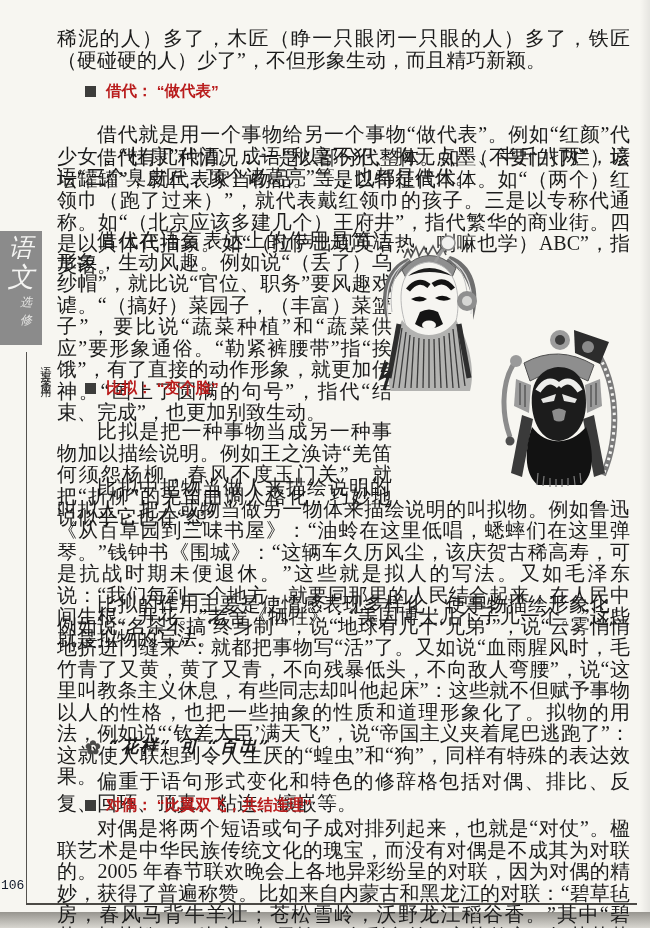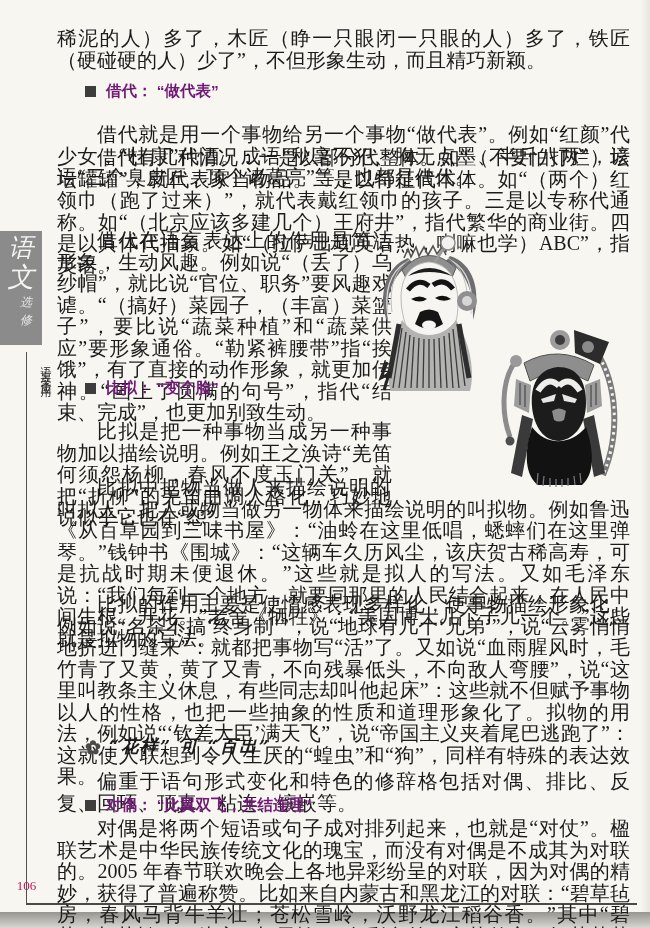--- a/index.html
+++ b/index.html
@@ -38,36 +38,36 @@
   }
   .v-rule{
     position:absolute;left:26px;top:352px;width:1px;height:551px;
     background:#55534f;
   }
   .footer-rule{
     position:absolute;left:26px;top:903px;width:611px;height:2px;
     background:#4c4a46;
   }
   .page-number{
-    position:absolute;left:16px;top:878px;width:21px;
-    font-family:Liberation Serif, serif;
-    font-size:13px;color:#be185d;text-align:center;
+    position:absolute;left:1px;top:878px;width:21px;
+    font-family:Liberation Mono, monospace;
+    font-size:13px;color:#0f172a;text-align:center;
   }
   
   .blk{
     position:absolute;left:57px;width:573px;
     font-size:20px;line-height:21.5px;color:#1b1b1b;
     text-align:justify;text-justify:inter-ideograph;
   }
   .indent{text-indent:2em;}
   .narrow{width:335px;}
   .sec-heading{
     position:absolute;left:57px;padding-left:28px;
     font-family:"Liberation Sans","DejaVu Sans",sans-serif;
-    font-weight:bold;font-size:15.5px;color:#701a75;line-height:22px;
+    font-weight:bold;font-size:15.5px;color:#b91c1c;line-height:22px;
   }
   .sq{
     display:inline-block;width:11px;height:11px;background:#3d3d3b;
     margin-right:10px;vertical-align:-1px;
   }
   .flower-heading{
     position:absolute;left:85px;
     font-family:"DejaVu Serif",serif;font-style:italic;font-weight:bold;
     font-size:17.5px;color:#1a1a1a;letter-spacing:2px;line-height:26px;
   }

